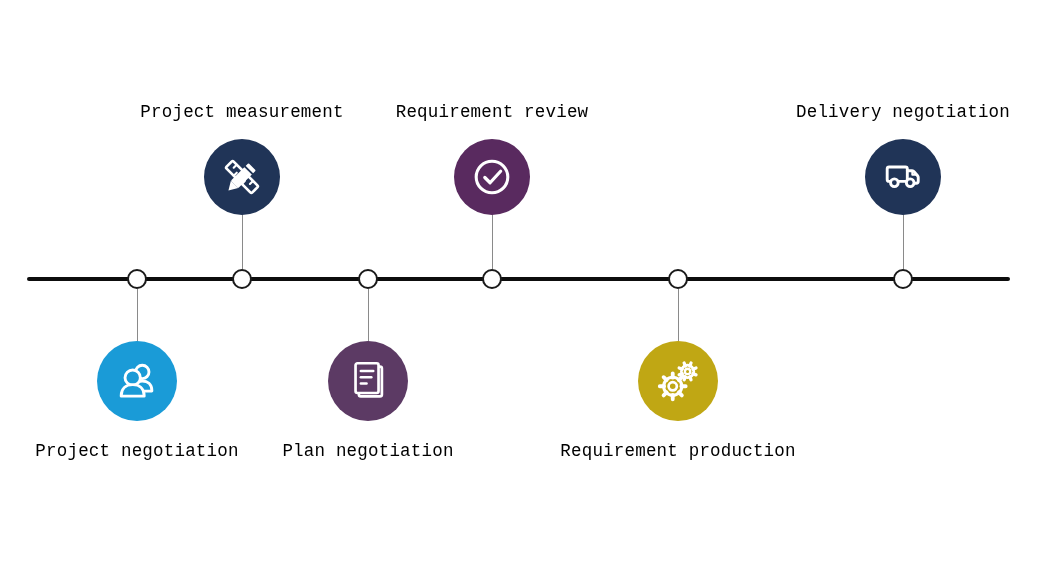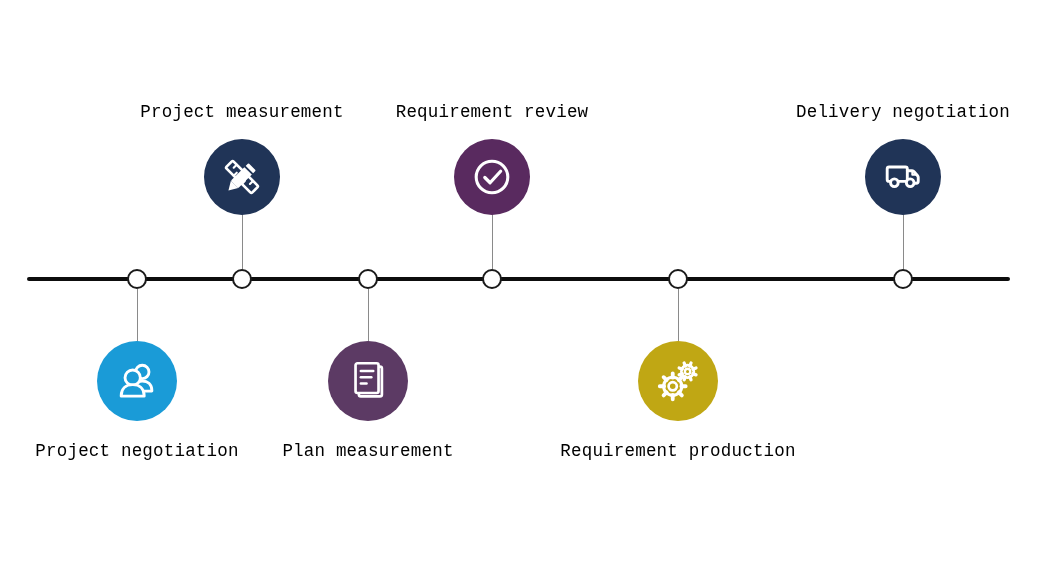--- a/index.html
+++ b/index.html
@@ -89,21 +89,21 @@
     <div class="dot"></div>
     <div class="circle" style="background: rgb(92, 58, 100);">
           <svg viewBox="0 0 48 48" fill="none" stroke="#ffffff" stroke-width="2.8" stroke-linecap="round" stroke-linejoin="round">
     <rect x="14.5" y="9" width="24" height="31" rx="2"></rect>
     <rect x="11" y="5.5" width="24" height="31" rx="2" fill="var(--c)"></rect>
     <path d="M16.5 13.5h13" stroke-width="2.6"></path>
     <path d="M16.5 20h11" stroke-width="2.6"></path>
     <path d="M16.5 26.5h6" stroke-width="2.6"></path>
   </svg>
         </div>
-    <div class="label">Plan measurement</div>
+    <div class="label">Plan negotiation</div>
   </div>
       <div class="milestone above" style="left: 492px; --c: #592a5f;">
     <div class="connector"></div>
     <div class="dot"></div>
     <div class="circle" style="background: rgb(89, 42, 95);">
           <svg viewBox="0 0 48 48" fill="none" stroke="#ffffff" stroke-linecap="round" stroke-linejoin="round">
     <circle cx="24" cy="24" r="16.5" stroke-width="3.2"></circle>
     <path d="M16.5 24.5l5.5 5.5 11-12" stroke-width="3.4"></path>
   </svg>
         </div>

